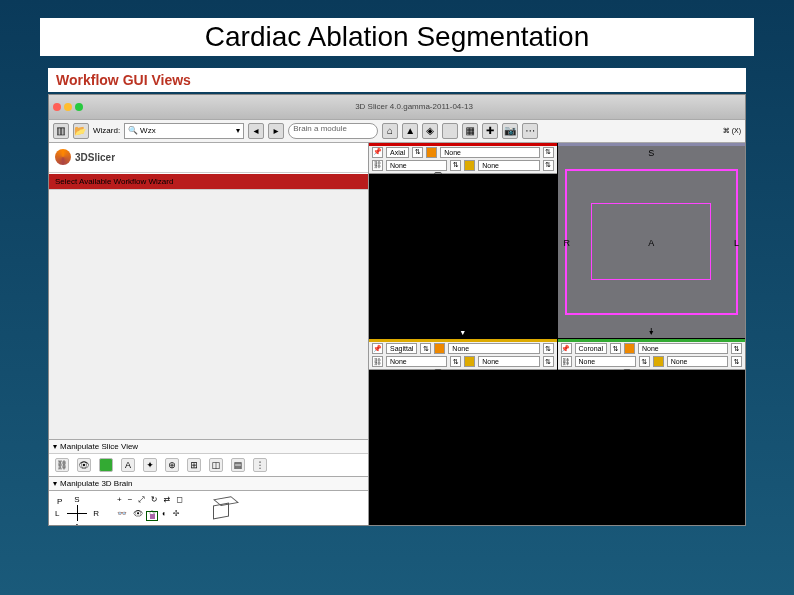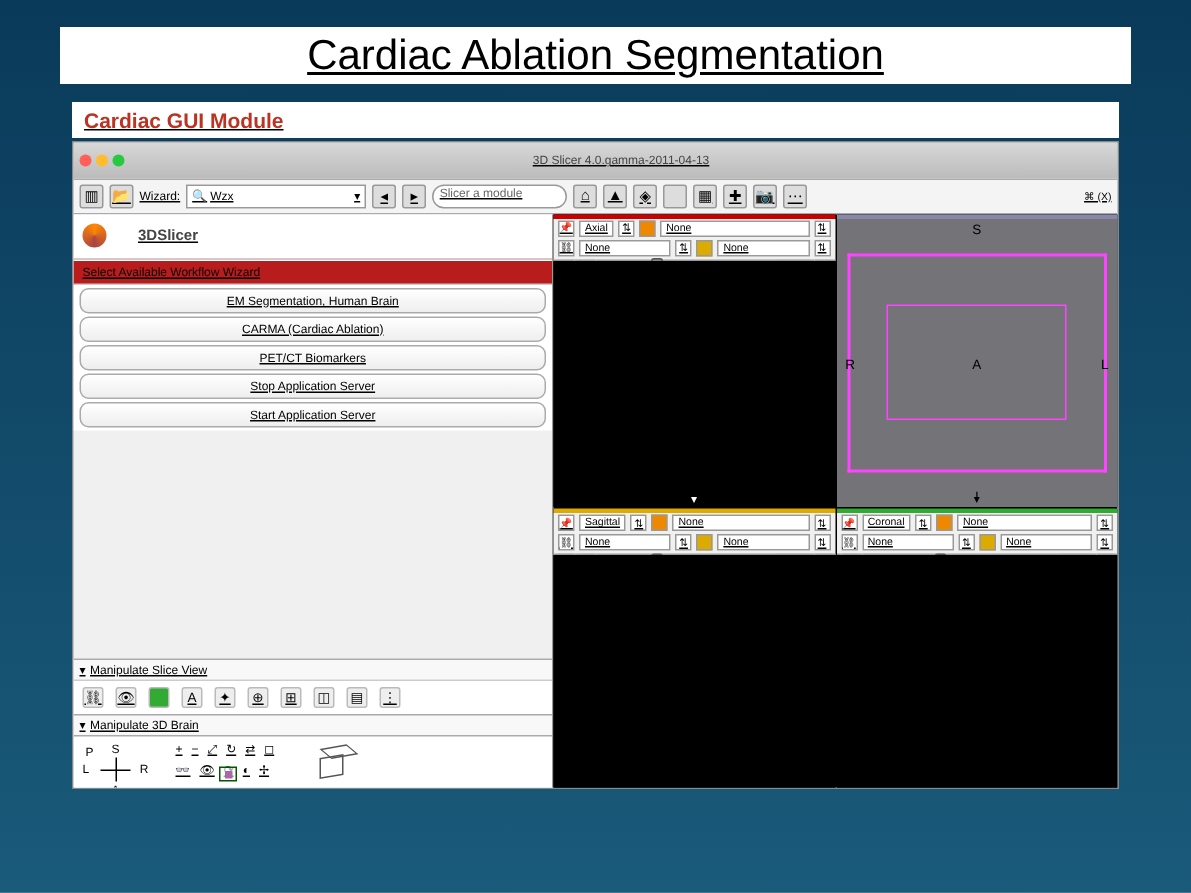--- a/index.html
+++ b/index.html
@@ -1,34 +1,34 @@
 <!DOCTYPE html>
 <html><head>
 <meta charset="utf-8">
 <style>
 * { box-sizing: border-box; margin: 0; padding: 0; }
 body { font-family: Arial, sans-serif; background: #0a3a5a; width: 794px; height: 595px; overflow: hidden; }
-.slide { width: 794px; height: 595px; background: linear-gradient(180deg, #0a3a5a 0%, #1a5a7a 100%); position: relative; text-decoration: underline; }
+.slide { width: 794px; height: 595px; background: linear-gradient(180deg, #0a3a5a 0%, #1a5a7a 100%); position: relative; }
 .title { text-align: center; padding: 18px 40px 8px; }
 .title h1 { color: #000; background: #fff; font-size: 28px; font-weight: normal; line-height: 1.2; padding: 2px 0; }
 .subtitle { color: #b32; background: #fff; font-weight: bold; font-size: 14px; padding: 4px 8px; margin: 4px 48px 0; text-align: left; }
 .screenshot { background: #e8e8e8; margin: 2px 48px 0; height: 432px; position: relative; border: 1px solid #888; overflow: hidden; }
 .titlebar { height: 14px; background: linear-gradient(#d8d8d8,#bbb); display: flex; align-items: center; padding: 12px 4px; gap: 4px; font-size: 8px; color: #444; }
 .titlebar .btns { display: flex; gap: 3px; }
 .titlebar .btns span { width: 8px; height: 8px; border-radius: 50%; display: inline-block; }
 .titlebar .r { background: #ff5f56; } .titlebar .y { background: #ffbd2e; } .titlebar .g { background: #27c93f; }
 .titlebar .t { flex: 1; text-align: center; }
 .toolbar { height: 24px; background: #f4f4f4; border-bottom: 1px solid #aaa; border-top: 1px solid #aaa; display: flex; align-items: center; padding: 0 4px; gap: 4px; font-size: 8px; }
 .toolbar .ico { width: 16px; height: 16px; background: #ddd; border: 1px solid #999; border-radius: 2px; display: flex; align-items: center; justify-content: center; font-size: 10px; }
 .toolbar .searchbox { flex: 0 0 90px; height: 16px; background: #fff; border: 1px solid #999; border-radius: 8px; font-size: 8px; padding: 0 4px; color: #666; }
 .toolbar .modsel { flex: 0 0 120px; height: 16px; background: #fff; border: 1px solid #999; font-size: 8px; display:flex; align-items:center; padding:0 3px; gap:2px; }
 .main { display: flex; height: calc(100% - 38px); }
 .left { width: 320px; background: #f0f0f0; border-right: 1px solid #999; display: flex; flex-direction: column; font-size: 9px; }
 .right { flex: 1; background: #000; display: grid; grid-template-columns: 1fr 1fr; grid-template-rows: 1fr 1fr; gap: 1px; }
-.logo-row { height: 30px; background: #fff; border-bottom: 1px solid #ccc; display:flex; align-items:center; padding:0 6px; gap:21px; }
+.logo-row { height: 30px; background: #fff; border-bottom: 1px solid #ccc; display:flex; align-items:center; padding:0 6px; gap:4px; }
 .logo-row .cube { width:16px; height:16px; background: conic-gradient(#f80,#a44,#f80); border-radius:50%; }
 .logo-row .brand { font-size: 10px; color:#444; font-weight: bold; }
 .section-label { background:#b91c1c; padding: 3px 6px; border-bottom:1px solid #ccc; border-top:1px solid #fff; font-size:8px; }
 .wizard-list { background:#fff; }
 .wizard-list .item { padding: 3px 6px; border: 1px solid #aaa; margin: 2px 4px; text-align: center; font-size: 8px; cursor: pointer; background: linear-gradient(#fff,#eee); border-radius: 6px; }
 .spacer { flex: 1; }
 .collapsible { background:#f8f8f8; border-top:1px solid #aaa; padding: 2px 4px; font-size: 8px; display:flex; align-items:center; gap:3px; }
 .collapsible .tri { font-size: 8px; }
 .icon-row { background:#fff; padding: 4px 6px; display:flex; gap: 8px; border-top:1px solid #ccc; }
 .icon-row .ic { width: 14px; height: 14px; background:#eee; border:1px solid #bbb; border-radius:2px; font-size:9px; display:flex; align-items:center; justify-content:center; }
@@ -69,21 +69,21 @@
 </style>
 </head>
 <body>
 
 <div class="slide">
   <div class="title">
     <h1>
       <span>Cardiac Ablation Segmentation</span><br>
     </h1>
   </div>
-  <div class="subtitle">Cardiac GUI Module</div>
+  <div class="subtitle">Workflow GUI Views</div>
 
   <div class="screenshot">
     <div class="titlebar">
       <div class="btns">
         <span class="r"></span>
         <span class="y"></span>
         <span class="g"></span>
       </div>
       <div class="t">3D Slicer 4.0.gamma-2011-04-13</div>
     </div>
@@ -92,46 +92,39 @@
       <div class="ico">▥</div>
       <div class="ico">📂</div>
       <span>Wizard:</span>
       <div class="modsel">
         <span>🔍</span>
           <span>Wzx</span>
           <span style="margin-left:auto">▾</span>
       </div>
       <div class="ico">◂</div>
       <div class="ico">▸</div>
-      <div class="searchbox">Slicer a module</div>
+      <div class="searchbox">Brain a module</div>
       <div class="ico">⌂</div>
       <div class="ico">▲</div>
       <div class="ico">◈</div>
       <div class="ico red"></div>
       <div class="ico">▦</div>
       <div class="ico">✚</div>
       <div class="ico">📷</div>
       <div class="ico">⋯</div>
       <span style="margin-left:auto;font-size:7px">⌘ (X)</span>
     </div>
 
     <div class="main">
       <div class="left">
         <div class="logo-row">
           <div class="cube"></div>
           <div class="brand">3DSlicer</div>
         </div>
         <div class="section-label">Select Available Workflow Wizard</div>
-        <div class="wizard-list">
-          <div class="item">EM Segmentation, Human Brain</div>
-          <div class="item">CARMA (Cardiac Ablation)</div>
-          <div class="item">PET/CT Biomarkers</div>
-          <div class="item">Stop Application Server</div>
-          <div class="item">Start Application Server</div>
-        </div>
         <div class="spacer"></div>
         <div class="collapsible">
           <span class="tri">▾</span>
           <span>Manipulate Slice View</span>
         </div>
         <div class="icon-row">
           <div class="ic">⛓</div>
           <div class="ic">👁</div>
           <div class="ic green"></div>
           <div class="ic">A</div>

